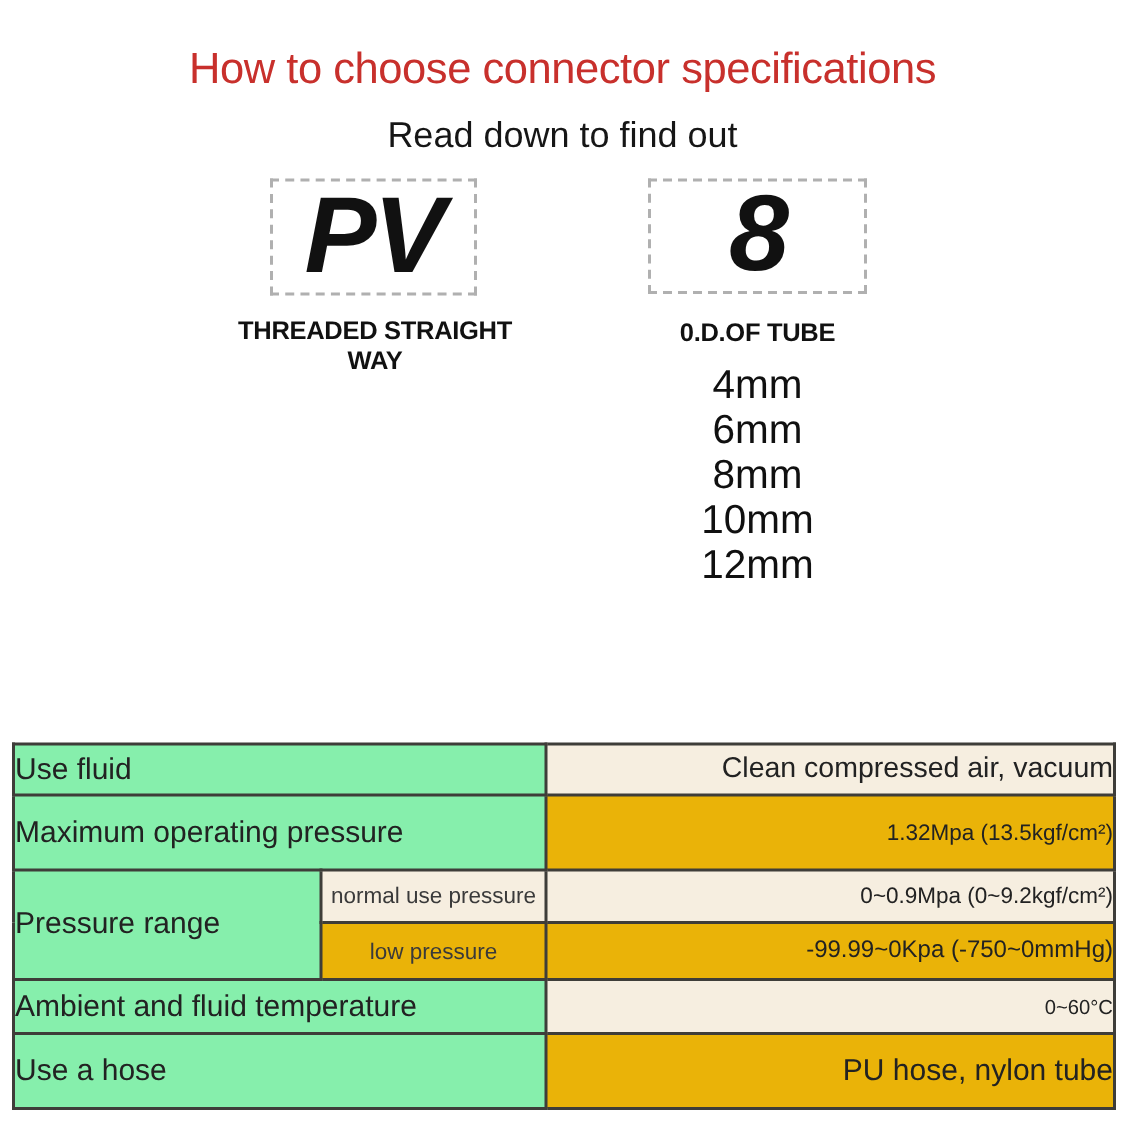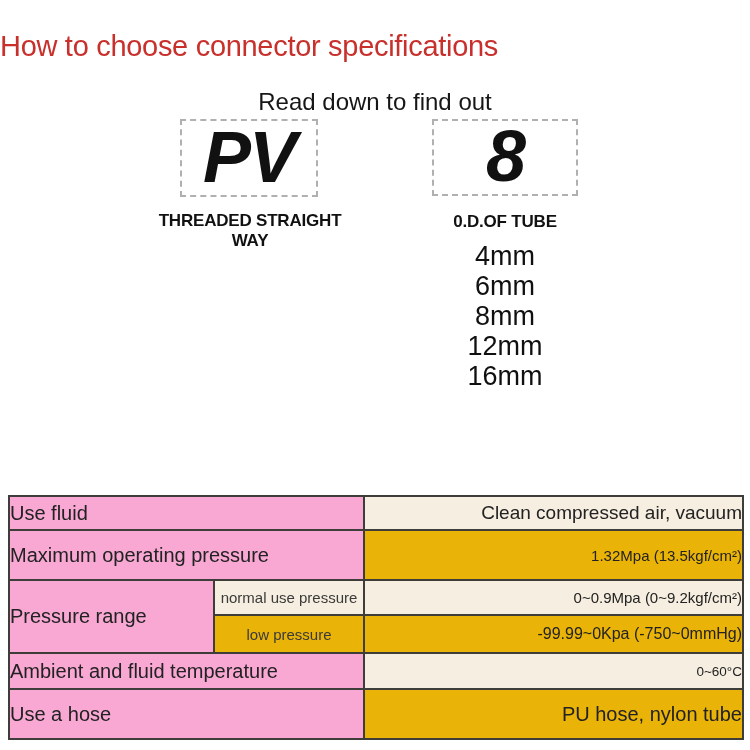--- a/index.html
+++ b/index.html
@@ -6,26 +6,27 @@
   .canvas{
     position:relative;
     width:750px;height:750px;
     background:#ffffff;
     font-family:"Liberation Sans", sans-serif;
     color:#1c1c1c;
     overflow:hidden;
   }
   .page-title{
     position:absolute;top:30px;left:0;width:750px;
+    text-align:center;
     font-size:29px;font-weight:500;
     color:#c8302c;
     letter-spacing:-0.3px;
   }
   .page-subtitle{
-    position:absolute;top:88px;left:0;width:750px;
+    position:absolute;top:77px;left:0;width:750px;
     text-align:center;
     font-size:24px;font-weight:400;color:#161616;
   }
   .code-box{
     position:absolute;
     border:2px dashed #b0b0b0;
     display:flex;align-items:flex-end;justify-content:center;
     box-sizing:border-box;
     font-style:italic;
   }
@@ -59,21 +60,21 @@
   table.spec td{
     border:2px solid #3e3d39;
     padding:0;
     vertical-align:middle;
     box-sizing:border-box;
   }
   td.lbl{
     font-size:20px;color:#222222;
     padding-left:13px;
     text-align:left;
-    background:#f9a8d4;
+    background:#86efac;
   }
   td.sublbl{
     font-size:15px;color:#3a3a3a;
     text-align:center;
   }
   td.val{
     text-align:right;color:#222222;
   }
   .beige{background:#f6eee0;}
   .white{background:#eab308;}
@@ -98,22 +99,22 @@
     <span class="code-text">8</span>
   </div>
 
   <div class="code-label prefix">THREADED STRAIGHT WAY</div>
   <div class="code-label size">0.D.OF TUBE</div>
 
   <div class="size-options">
     <div>4mm</div>
     <div>6mm</div>
     <div>8mm</div>
+    <div>10mm</div>
     <div>12mm</div>
-    <div>16mm</div>
   </div>
 
   <table class="spec">
     <colgroup>
       <col style="width:205px">
         <col style="width:150px">
         <col style="width:379px">
     </colgroup>
     <tbody>
         <tr style="height:34px">

